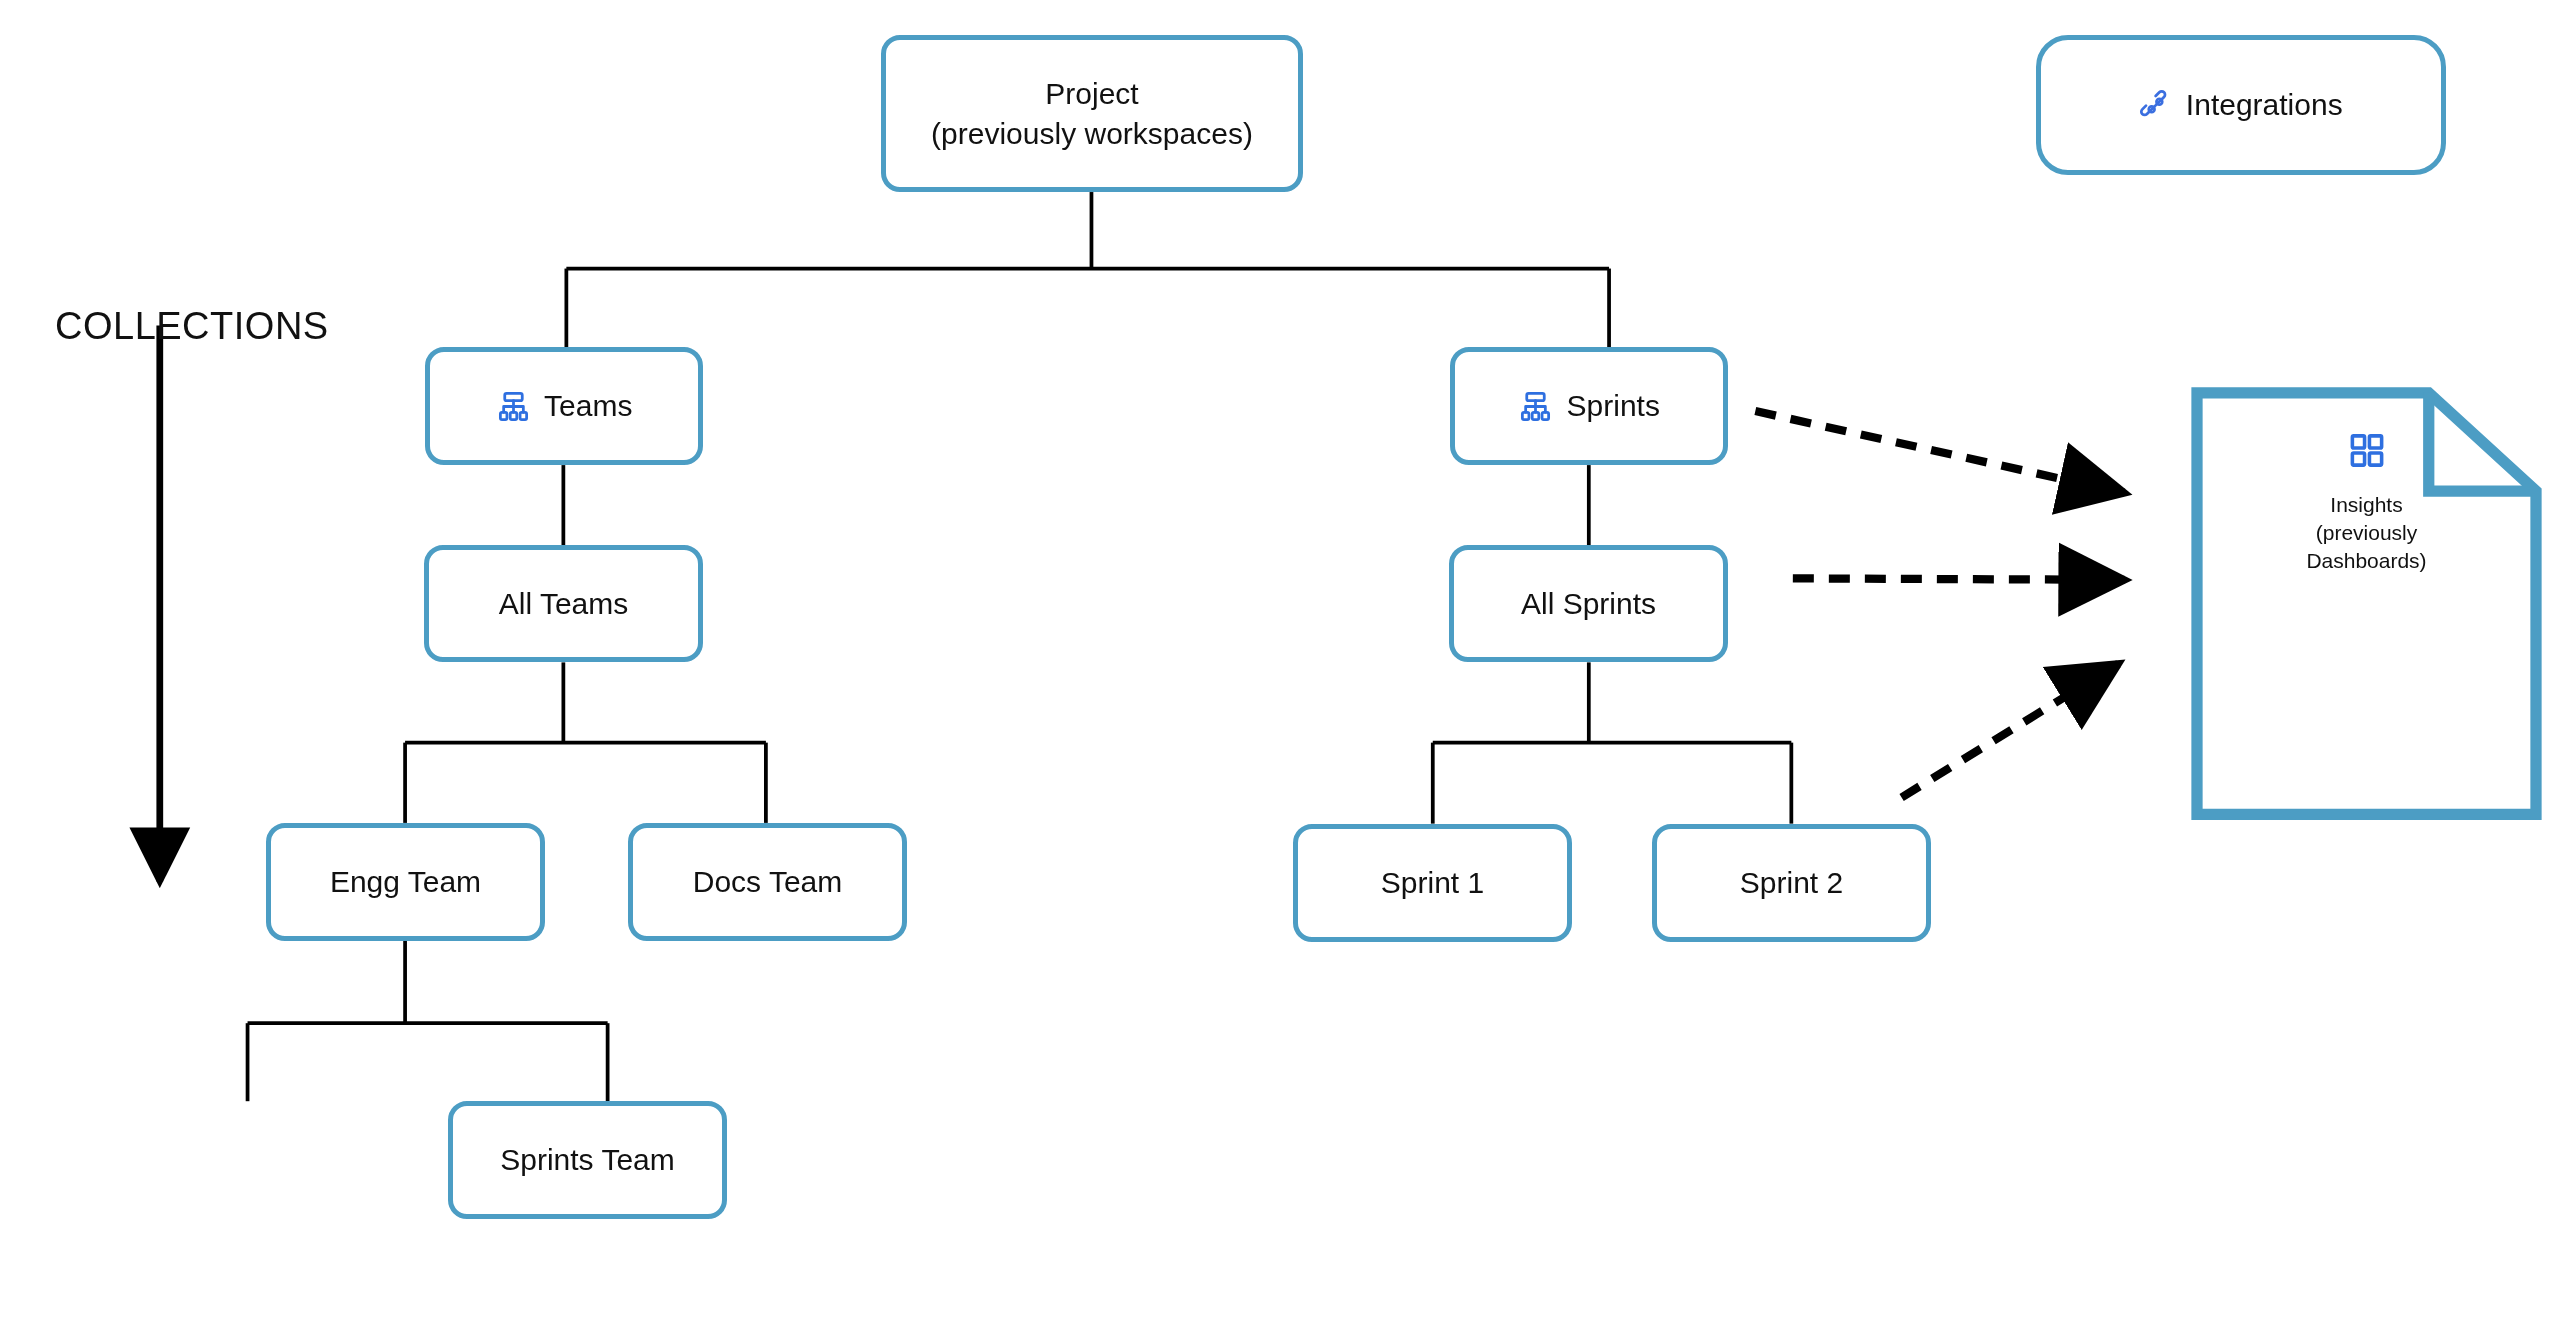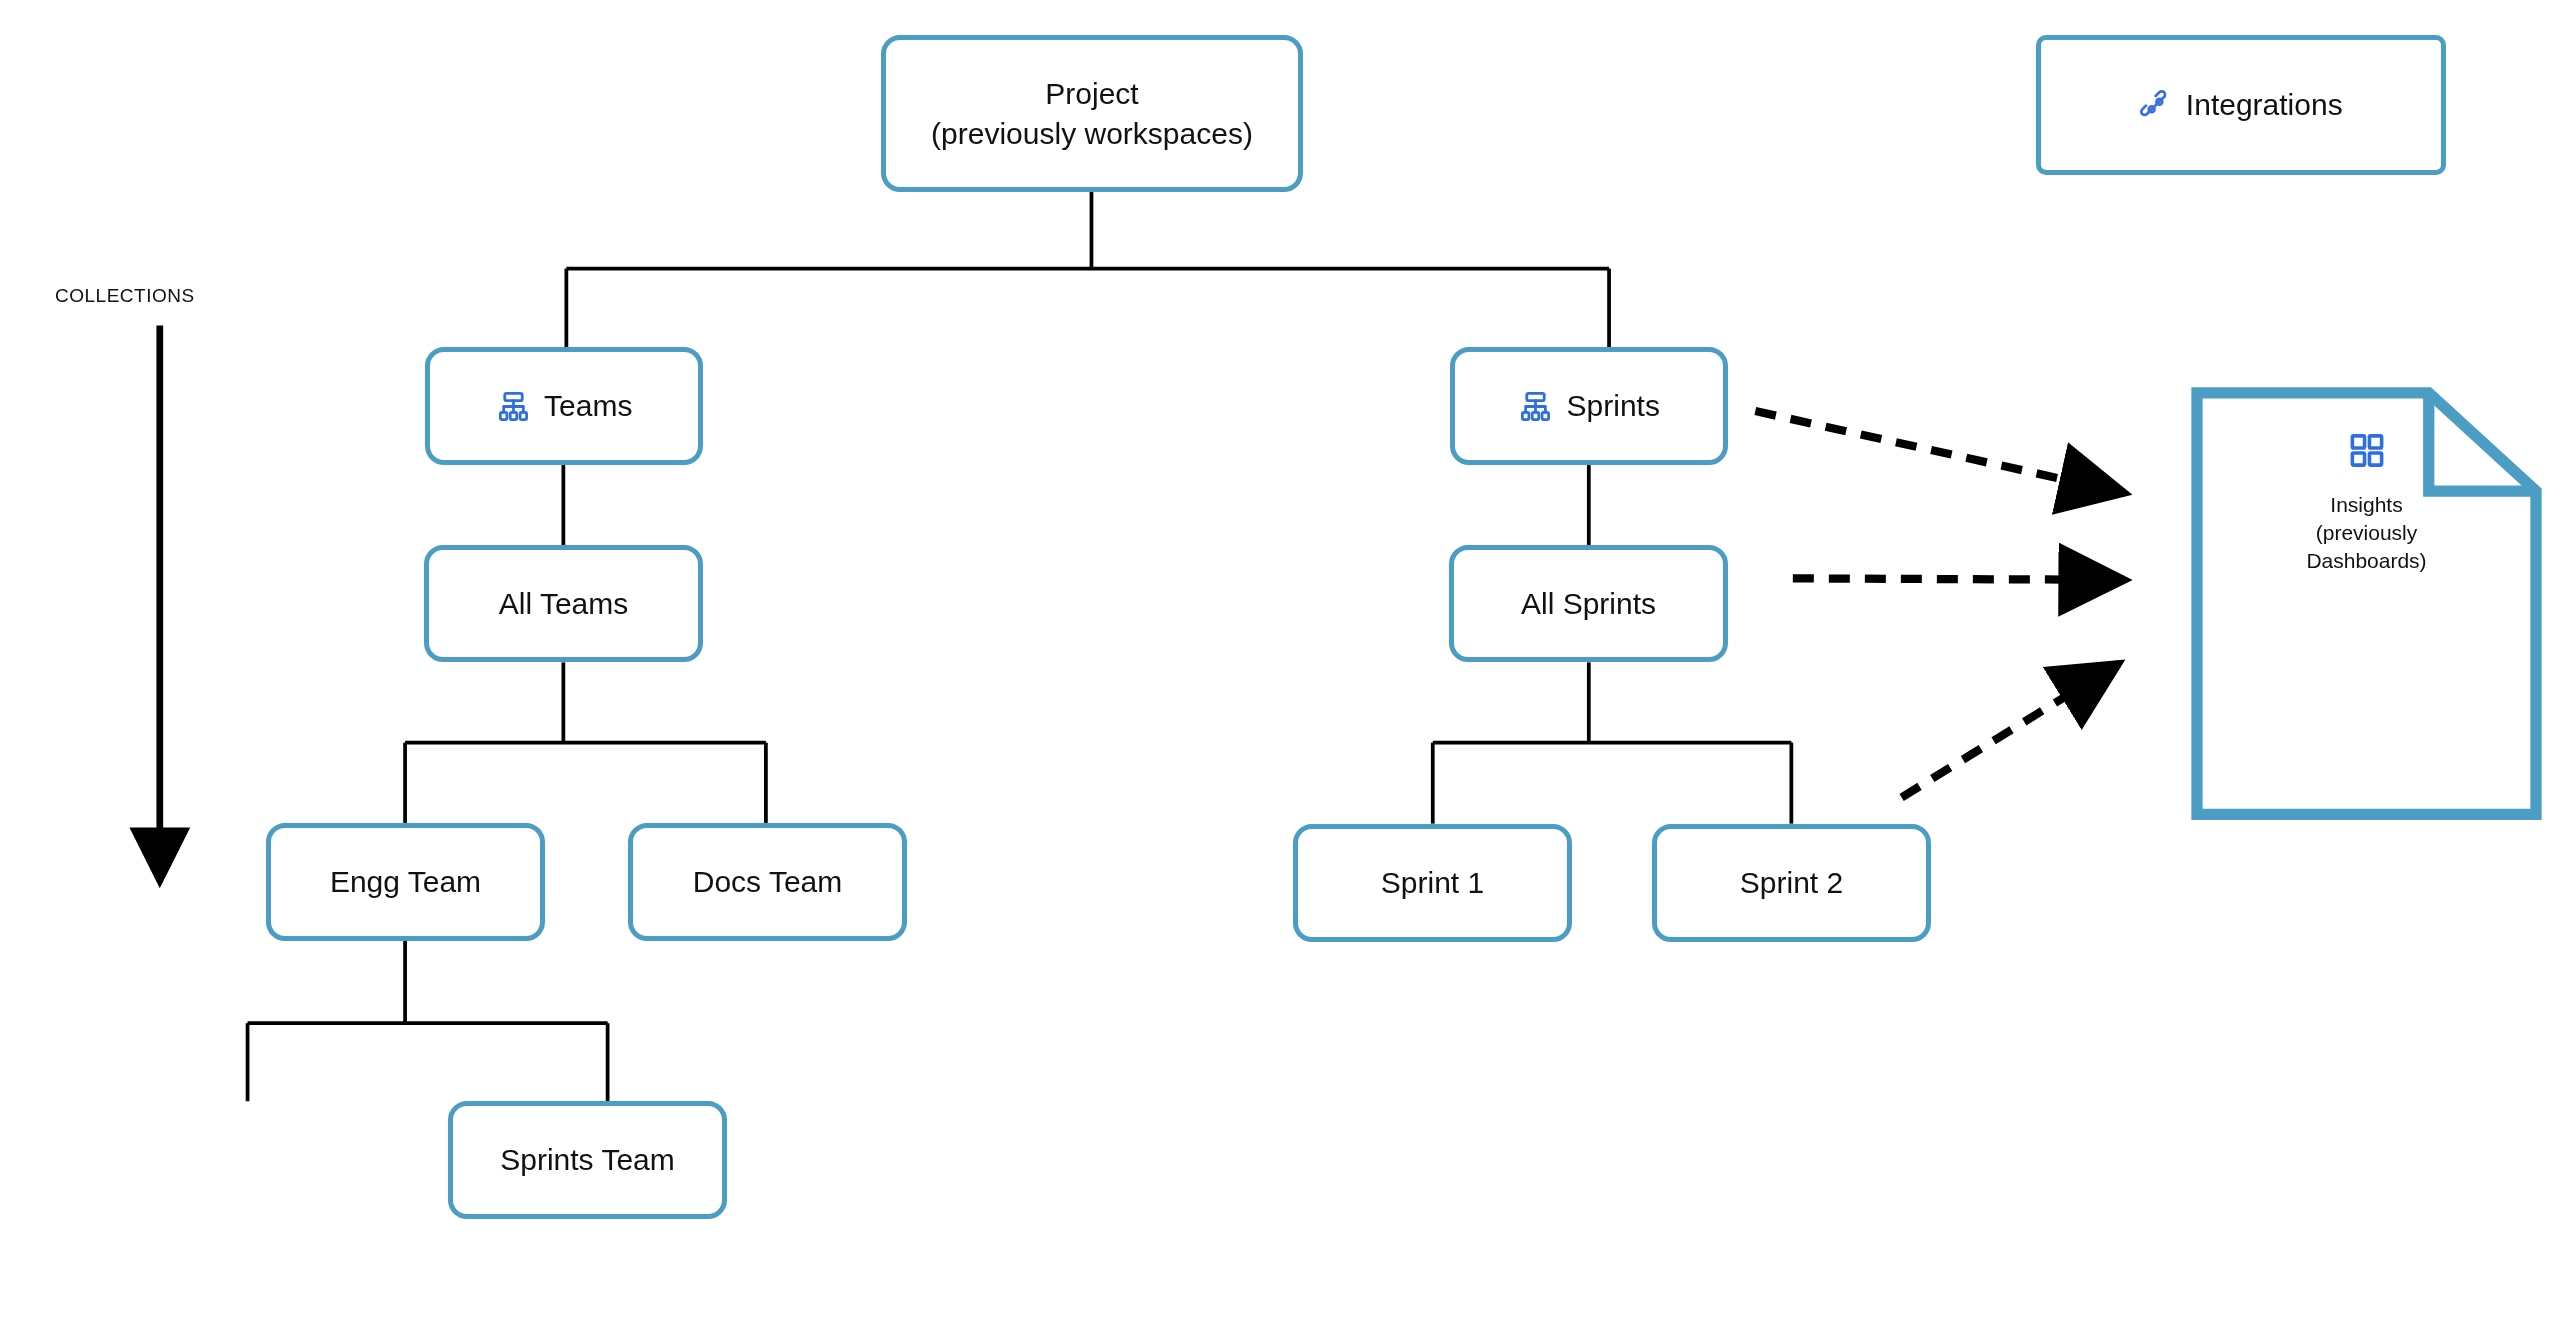--- a/index.html
+++ b/index.html
@@ -40,36 +40,37 @@
     line-height: 1.32;
     font-weight: 400;
     z-index: 5;
   }
   .node .label { white-space: pre-line; }
   .node.with-icon {
     flex-direction: row;
     gap: 13.5px;
   }
   .node.pill {
-    border-radius: 10px;
+    border-radius: 32px;
     align-items: center;
   }
   .icon {
     display: inline-flex;
     align-items: center;
     justify-content: center;
     flex: 0 0 auto;
   }
   .sectionlabel {
     position: absolute;
-    font-size: 19px;
+    font-size: 38px;
     letter-spacing: 0.5px;
     color: #111111;
     z-index: 5;
     white-space: nowrap;
+    margin-top: 20px;
   }
   .doc {
     position: absolute;
     z-index: 5;
   }
   .doc .doctext {
     position: absolute;
     left: 0;
     right: 0;
     text-align: center;

